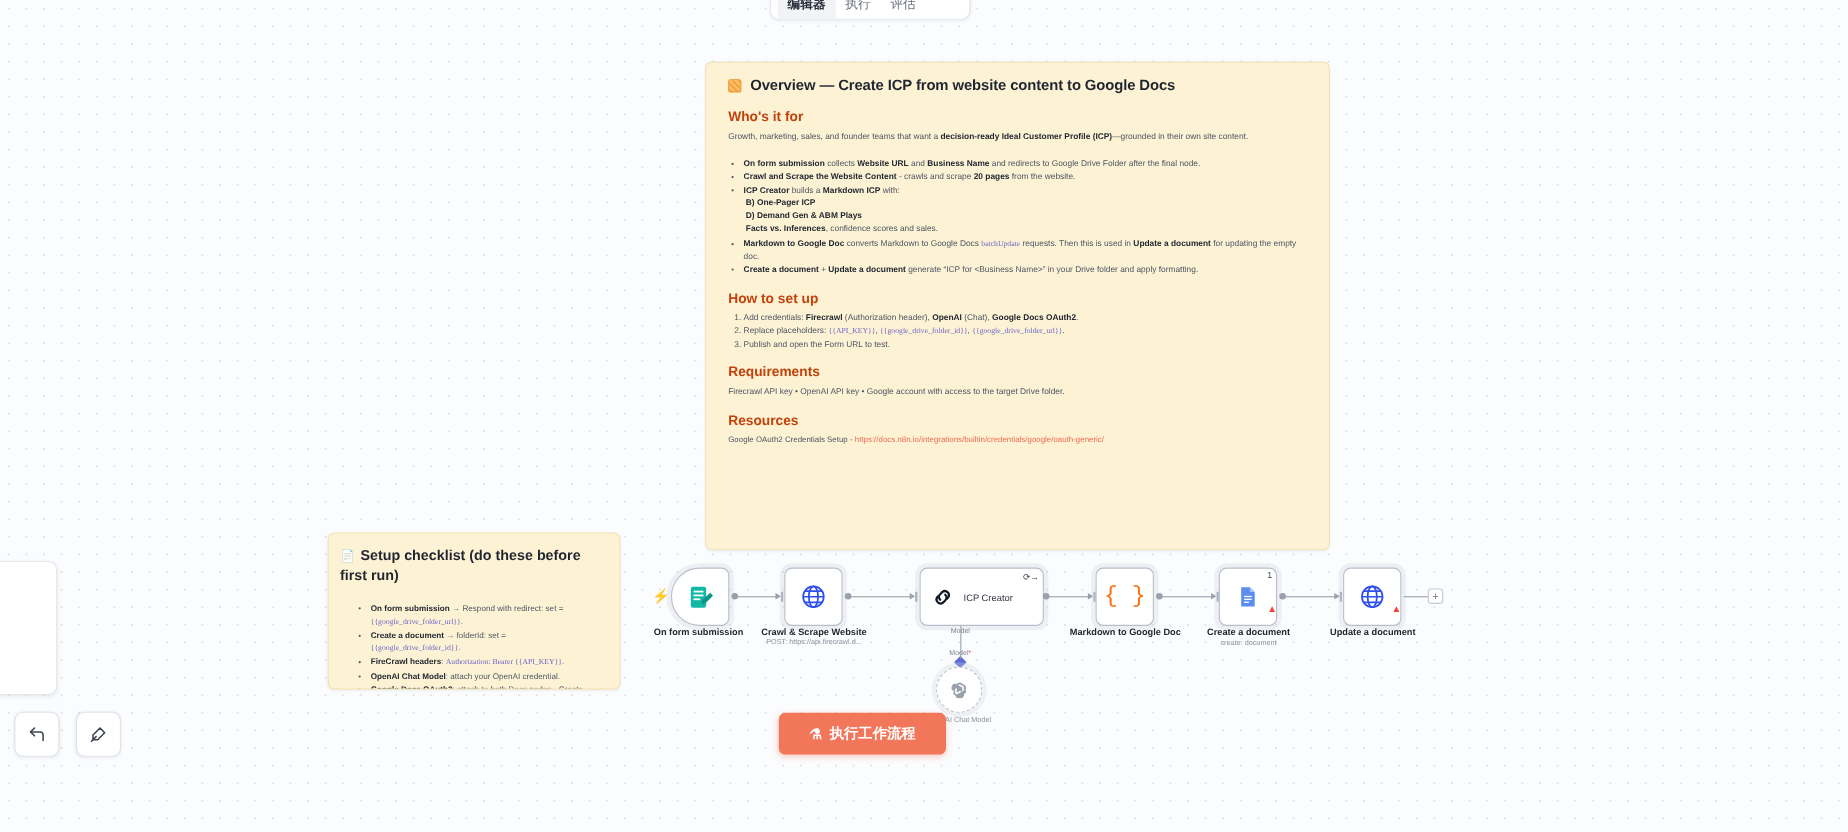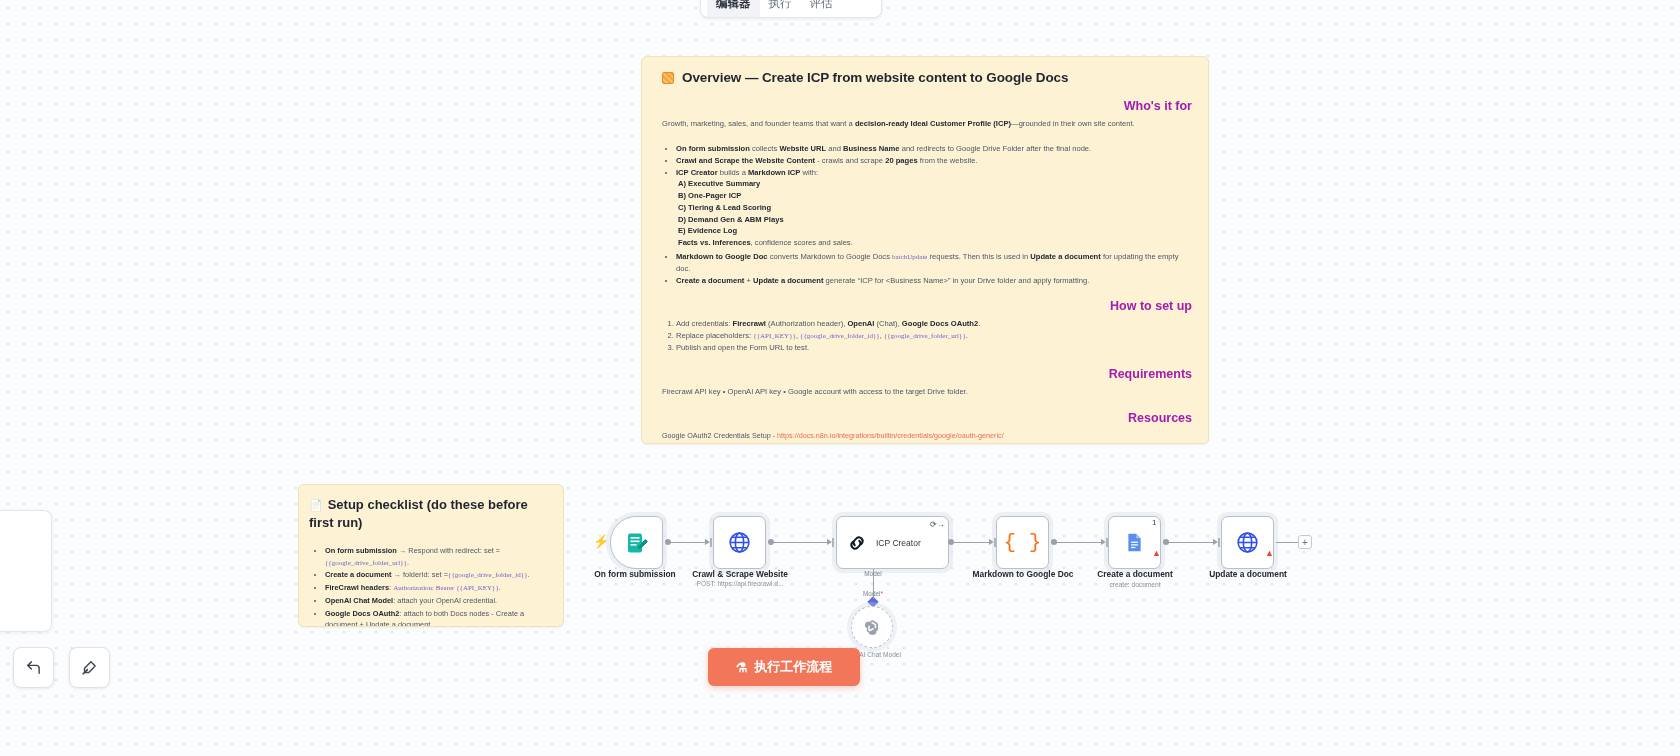--- a/index.html
+++ b/index.html
@@ -32,43 +32,42 @@
   }
   .tab {
     font-size:11.5px; color:#6b7280; padding:4px 9px 6px;
     white-space:nowrap;
   }
   .tab.active { color:#2b313a; font-weight:600; background:#f1f3f6; border-radius:5px 5px 0 0;}
 
   
   .note-overview {
     position:absolute; left:641px; top:56px;
-    width:568px; height:388px;
+    width:568px; height:444px;
     background:#fdf3d4;
     border:1px solid #f0e3b8;
     border-radius:6px;
     box-shadow:0 1px 2px rgba(30,30,30,.06);
     overflow:hidden;
     padding:13px 16px 10px 10px;
   }
   .note-overview .inner { padding-left:10px; }
   .nv-title {
     font-size:13.5px; font-weight:700; color:#1f2430;
     display:flex; align-items:center; gap:8px;
     margin:0 0 14px 0; letter-spacing:-0.1px;
   }
   .sq-icon {
     width:12px; height:12px; border-radius:2px;
     background:repeating-linear-gradient(45deg,#f8a23b 0 2px,#fbbf69 2px 4px);
     border:1px solid #e88f24; display:inline-block; flex:none;
   }
   .nv-h2 {
-    font-size:12.5px; font-weight:700; color:#a21caf;
+    font-size:12.5px; font-weight:700; color:#c2410c;
     margin:0 0 5px 0;
-    text-align:right;
   }
   .nv-p { font-size:7.6px; color:#4d5565; line-height:1.45; margin:0 0 14px 0; }
   .nv-p b, .nv-li b { color:#222833; font-weight:700;text-align:center; }
   ul.nv-ul, ol.nv-ol { margin:0 0 13px 0; padding-left:14px; }
   .nv-li { font-size:7.6px; color:#4d5565; line-height:1.55; }
   .nv-sub { font-size:7.6px; color:#222833; font-weight:700; line-height:1.55; padding-left:2px;}
   .nv-sub.plain { font-weight:700; }
   .nv-sub.plain span.light { font-weight:400; color:#4d5565; }
   code.mono {
     font-family:Liberation Serif, serif;
@@ -86,21 +85,21 @@
     padding:11px 12px 8px 10px;
     box-shadow:0 1px 2px rgba(30,30,30,.06);
     z-index:6;
   }
   .ns-title {
     font-size:13px; font-weight:700; color:#1f2430;
     line-height:1.35; margin:0 0 14px 0;
     display:block;
   }
   .ns-title .doc-ico { font-size:11px; margin-right:5px; opacity:.75;}
-  ul.ns-ul { margin:4px; padding-left:12px; }
+  ul.ns-ul { margin:16px; padding-left:12px; }
   .ns-li { font-size:7.4px; color:#4d5565; line-height:1.55; margin-bottom:1px;}
   .ns-li b { color:#222833; font-weight:700; }
 
   
   .left-stub {
     position:absolute; left:-50px; top:510px;
     width:102px; height:122px;
     background:#fff; border:1px solid #e4e7eb; border-radius:8px;
     box-shadow:0 1px 4px rgba(20,30,50,.07);
   }
@@ -204,25 +203,22 @@
 
     <ul class="nv-ul">
       <li class="nv-li">
         <b>On form submission</b><span> collects </span><b>Website URL</b><span> and </span><b>Business Name</b><span> and redirects to Google Drive Folder after the final node.</span>
       </li>
       <li class="nv-li">
         <b>Crawl and Scrape the Website Content</b><span> - crawls and scrape </span><b>20 pages</b><span> from the website.</span>
       </li>
       <li class="nv-li">
         <b>ICP Creator</b><span> builds a </span><b>Markdown ICP</b><span> with:</span>
-        <div class="nv-sub">A) Executive Summary</div>
         <div class="nv-sub">B) One-Pager ICP</div>
-        <div class="nv-sub">C) Tiering &amp; Lead Scoring</div>
         <div class="nv-sub">D) Demand Gen &amp; ABM Plays</div>
-        <div class="nv-sub">E) Evidence Log</div>
         <div class="nv-sub plain"><span>Facts vs. Inferences</span><span class="light">, confidence scores and sales.</span></div>
       </li>
       <li class="nv-li" style="margin-top:2px;">
         <b>Markdown to Google Doc</b><span> converts Markdown to Google Docs </span><code class="mono">batchUpdate</code><span> requests. Then this is used in </span><b>Update a document</b><span> for updating the empty doc.</span>
       </li>
       <li class="nv-li">
         <b>Create a document</b><span> + </span><b>Update a document</b><span> generate “ICP for &lt;Business Name&gt;” in your Drive folder and apply formatting.</span>
       </li>
     </ul>
 

